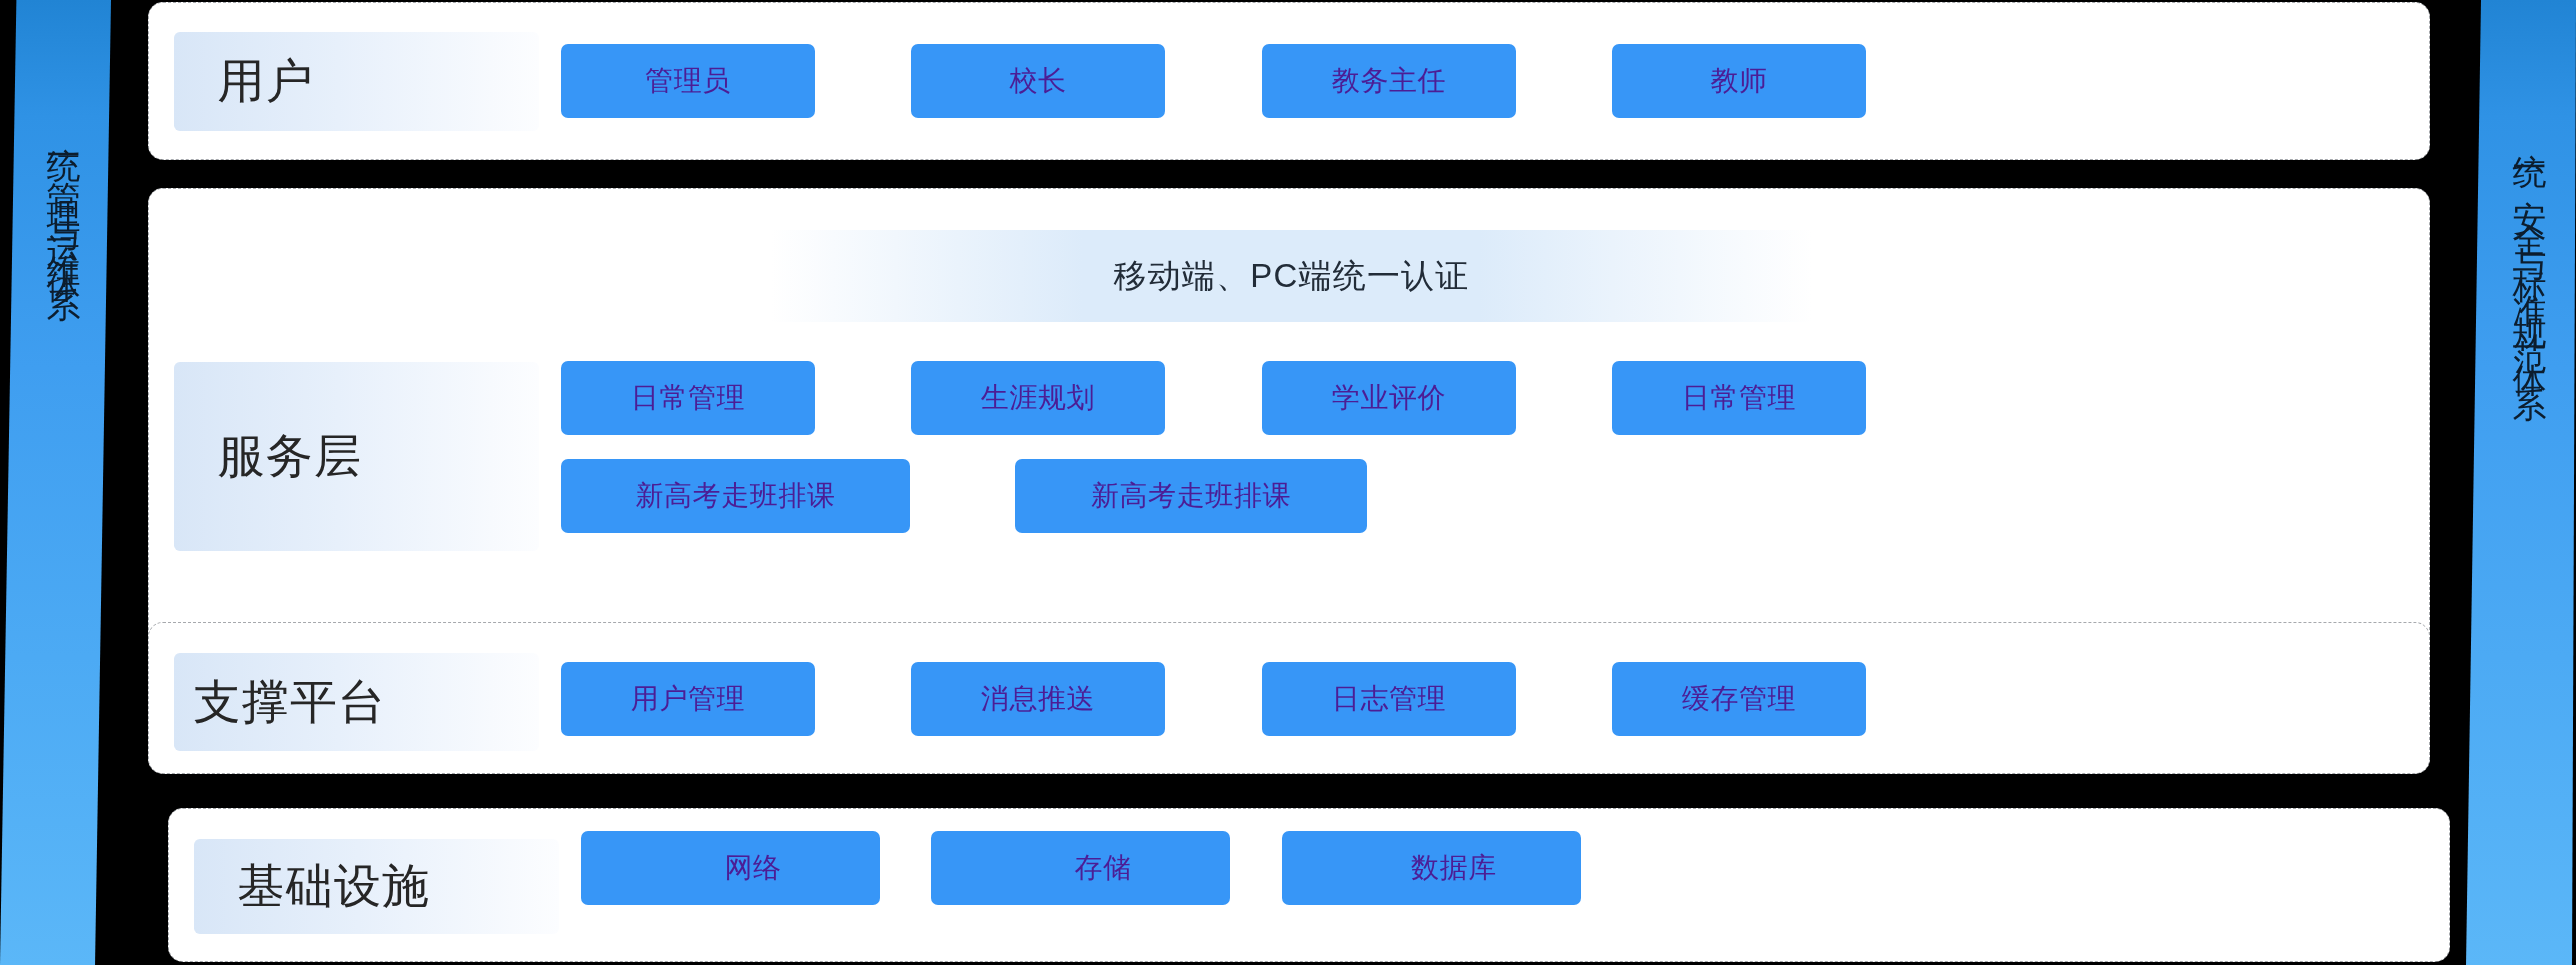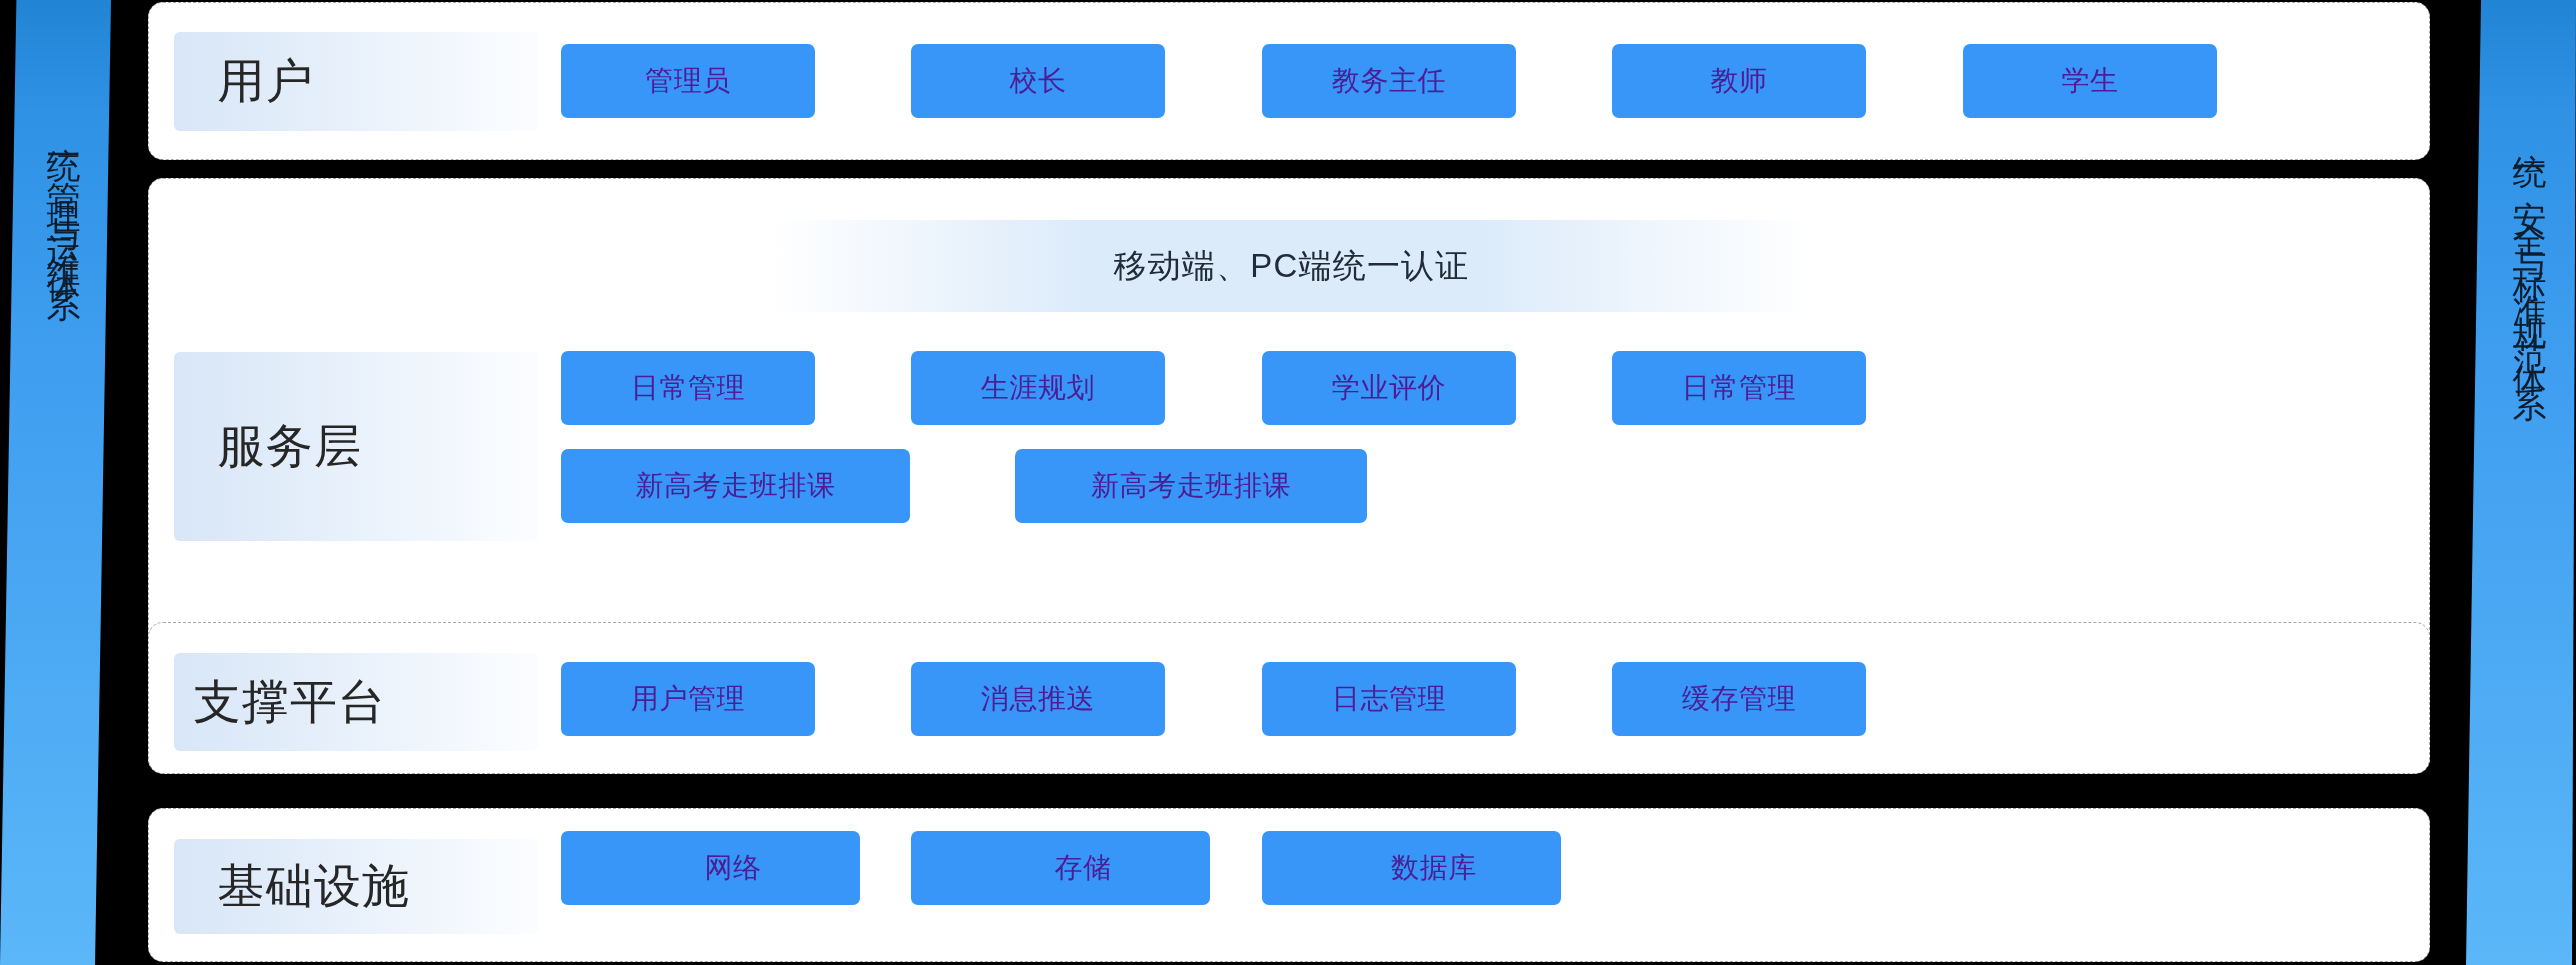--- a/index.html
+++ b/index.html
@@ -49,23 +49,23 @@
   .panel {
     position: absolute;
     left: 148px;
     width: 2282px;
     background: #fff;
     border: 1.8px dashed #a6a9ad;
     border-radius: 15px;
     box-sizing: border-box;
   }
   .panel-users   { top: 1.8px;    height: 158px; }
-  .panel-service { top: 178px;  height: 516px; }
+  .panel-service { top: 188px;  height: 516px; }
   .panel-support { top: 622px; height: 152px; }
-  .panel-infra   { top: 808px; height: 154px; }
+  .panel-infra   { top: 808px; height: 154px; margin-left: 20px; }
 
   
   .row-label {
     position: absolute;
     left: 24.5px;
     width: 365px;
     border-radius: 5.8px;
     background: linear-gradient(90deg, #d8e6f7 0%, #e7f0fb 45%, #fcfdff 100%);
     display: flex;
     align-items: center;
@@ -136,21 +136,20 @@
   <div class="ribbon ribbon-right">
     <div class="ribbon-text">统一安全与标准规范体系</div>
   </div>
 
   <section class="panel panel-users">
     <div class="row-label">用户</div>
     <div class="btn c1">管理员</div>
     <div class="btn c2">校长</div>
     <div class="btn c3">教务主任</div>
     <div class="btn c4">教师</div>
-    <div class="btn c5">学生</div>
   </section>
 
   <section class="panel panel-service">
     <div class="auth-banner">移动端、PC端统一认证</div>
     <div class="row-label">服务层</div>
     <div class="btn rowA c1">日常管理</div>
     <div class="btn rowA c2">生涯规划</div>
     <div class="btn rowA c3">学业评价</div>
     <div class="btn rowA c4">日常管理</div>
     <div class="btn rowB wide1">新高考走班排课</div>

